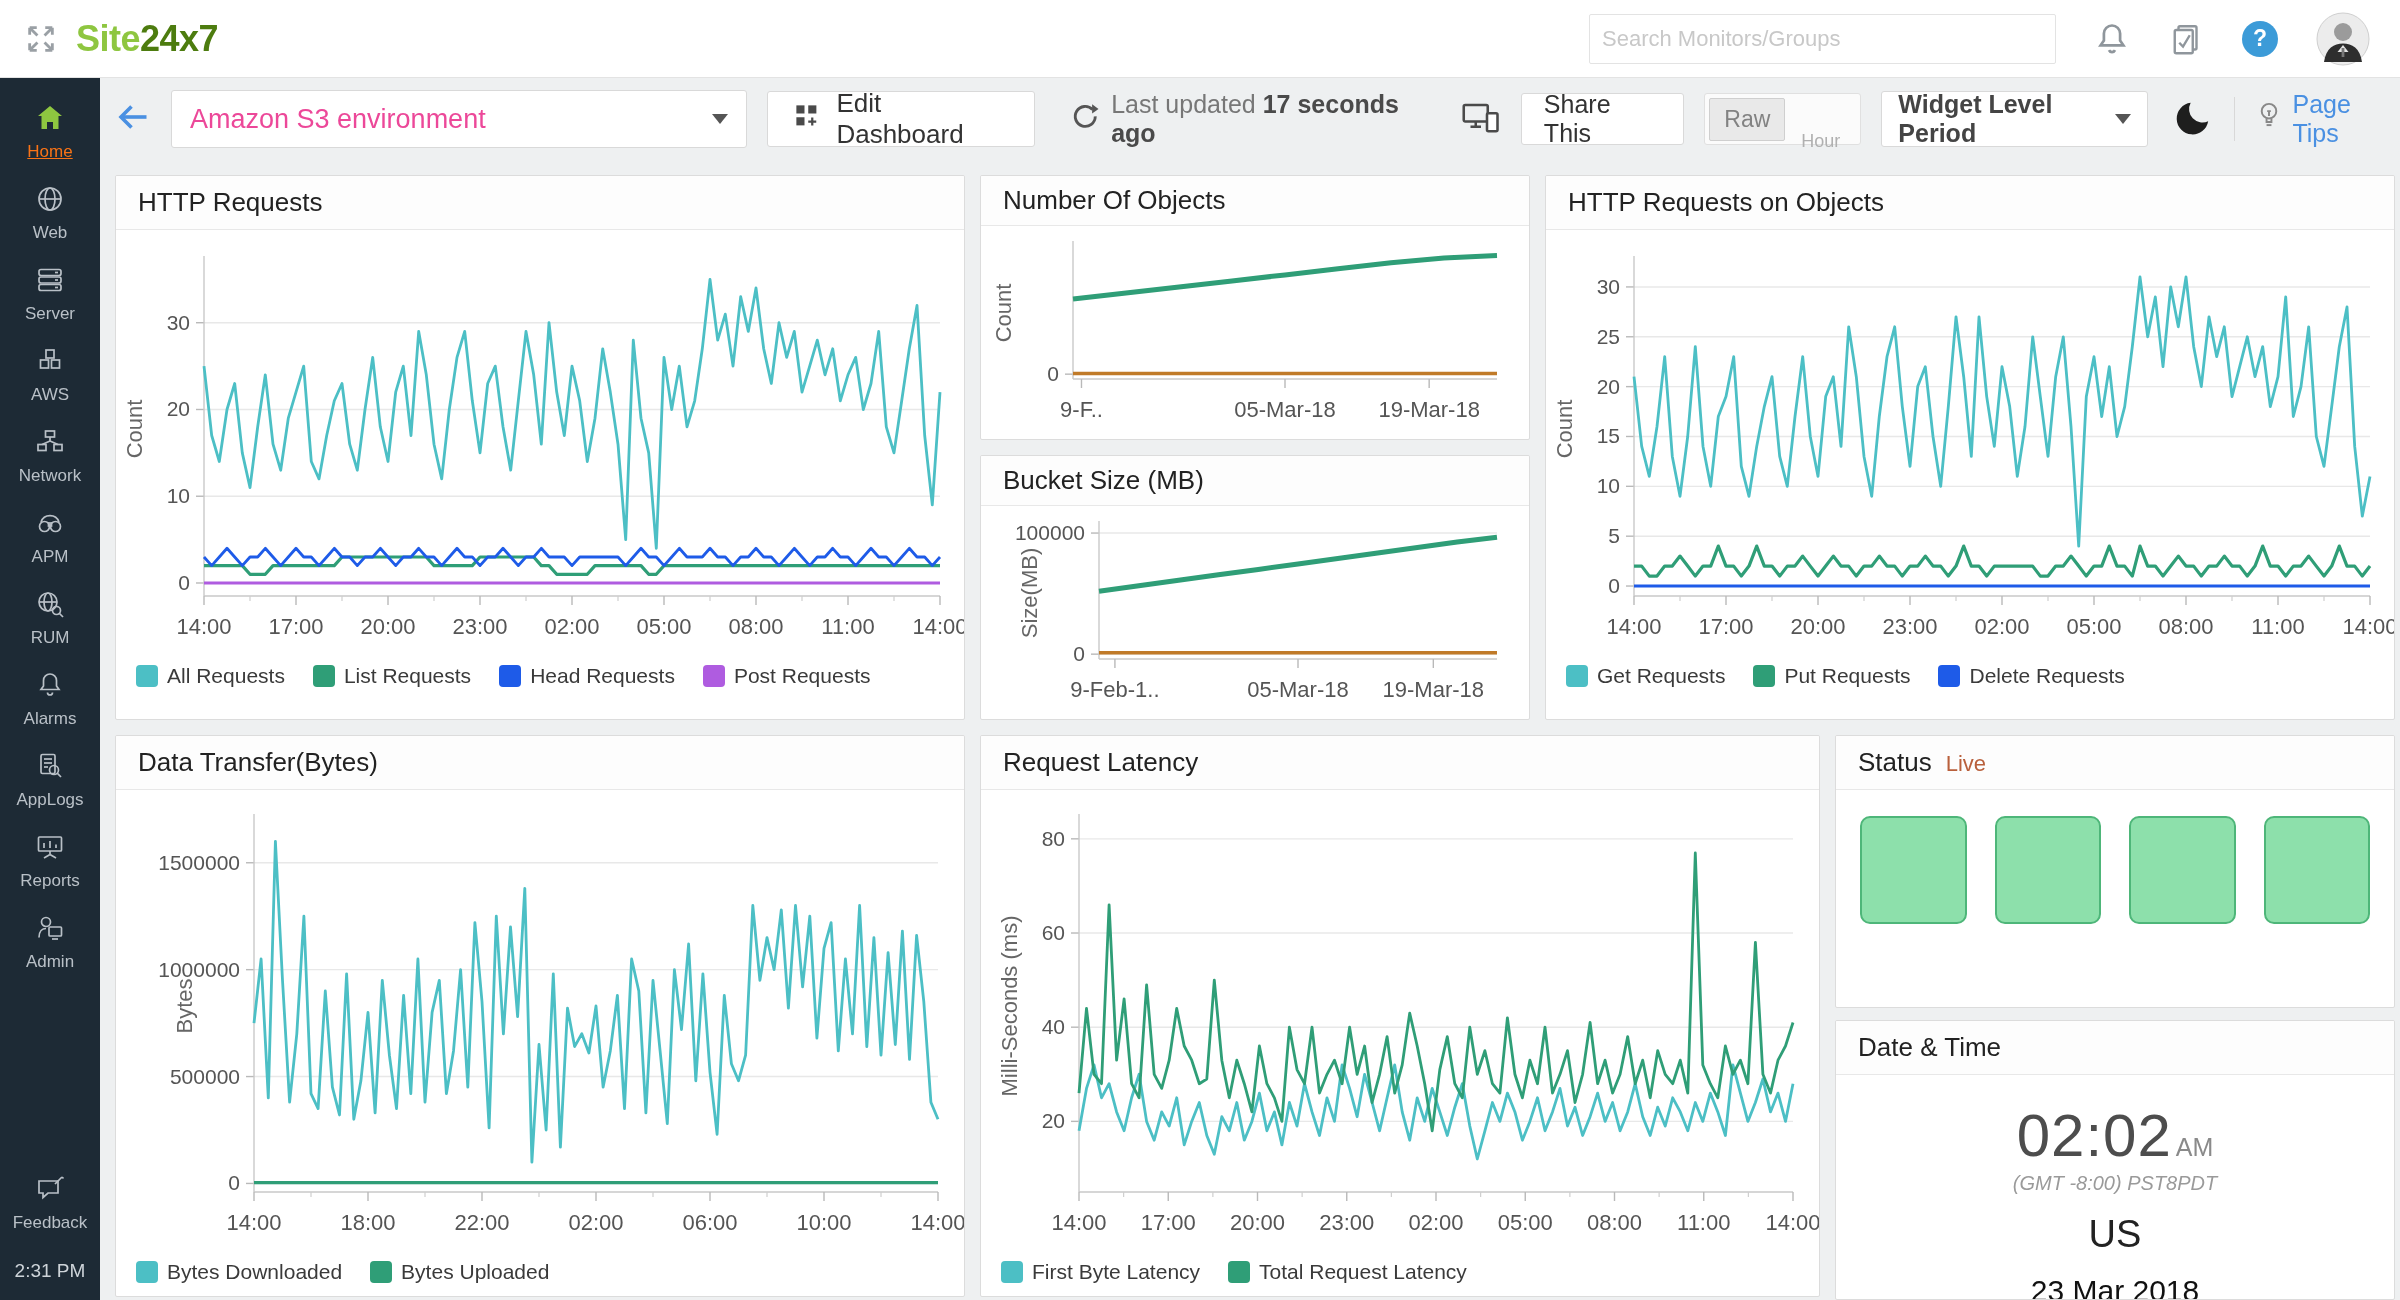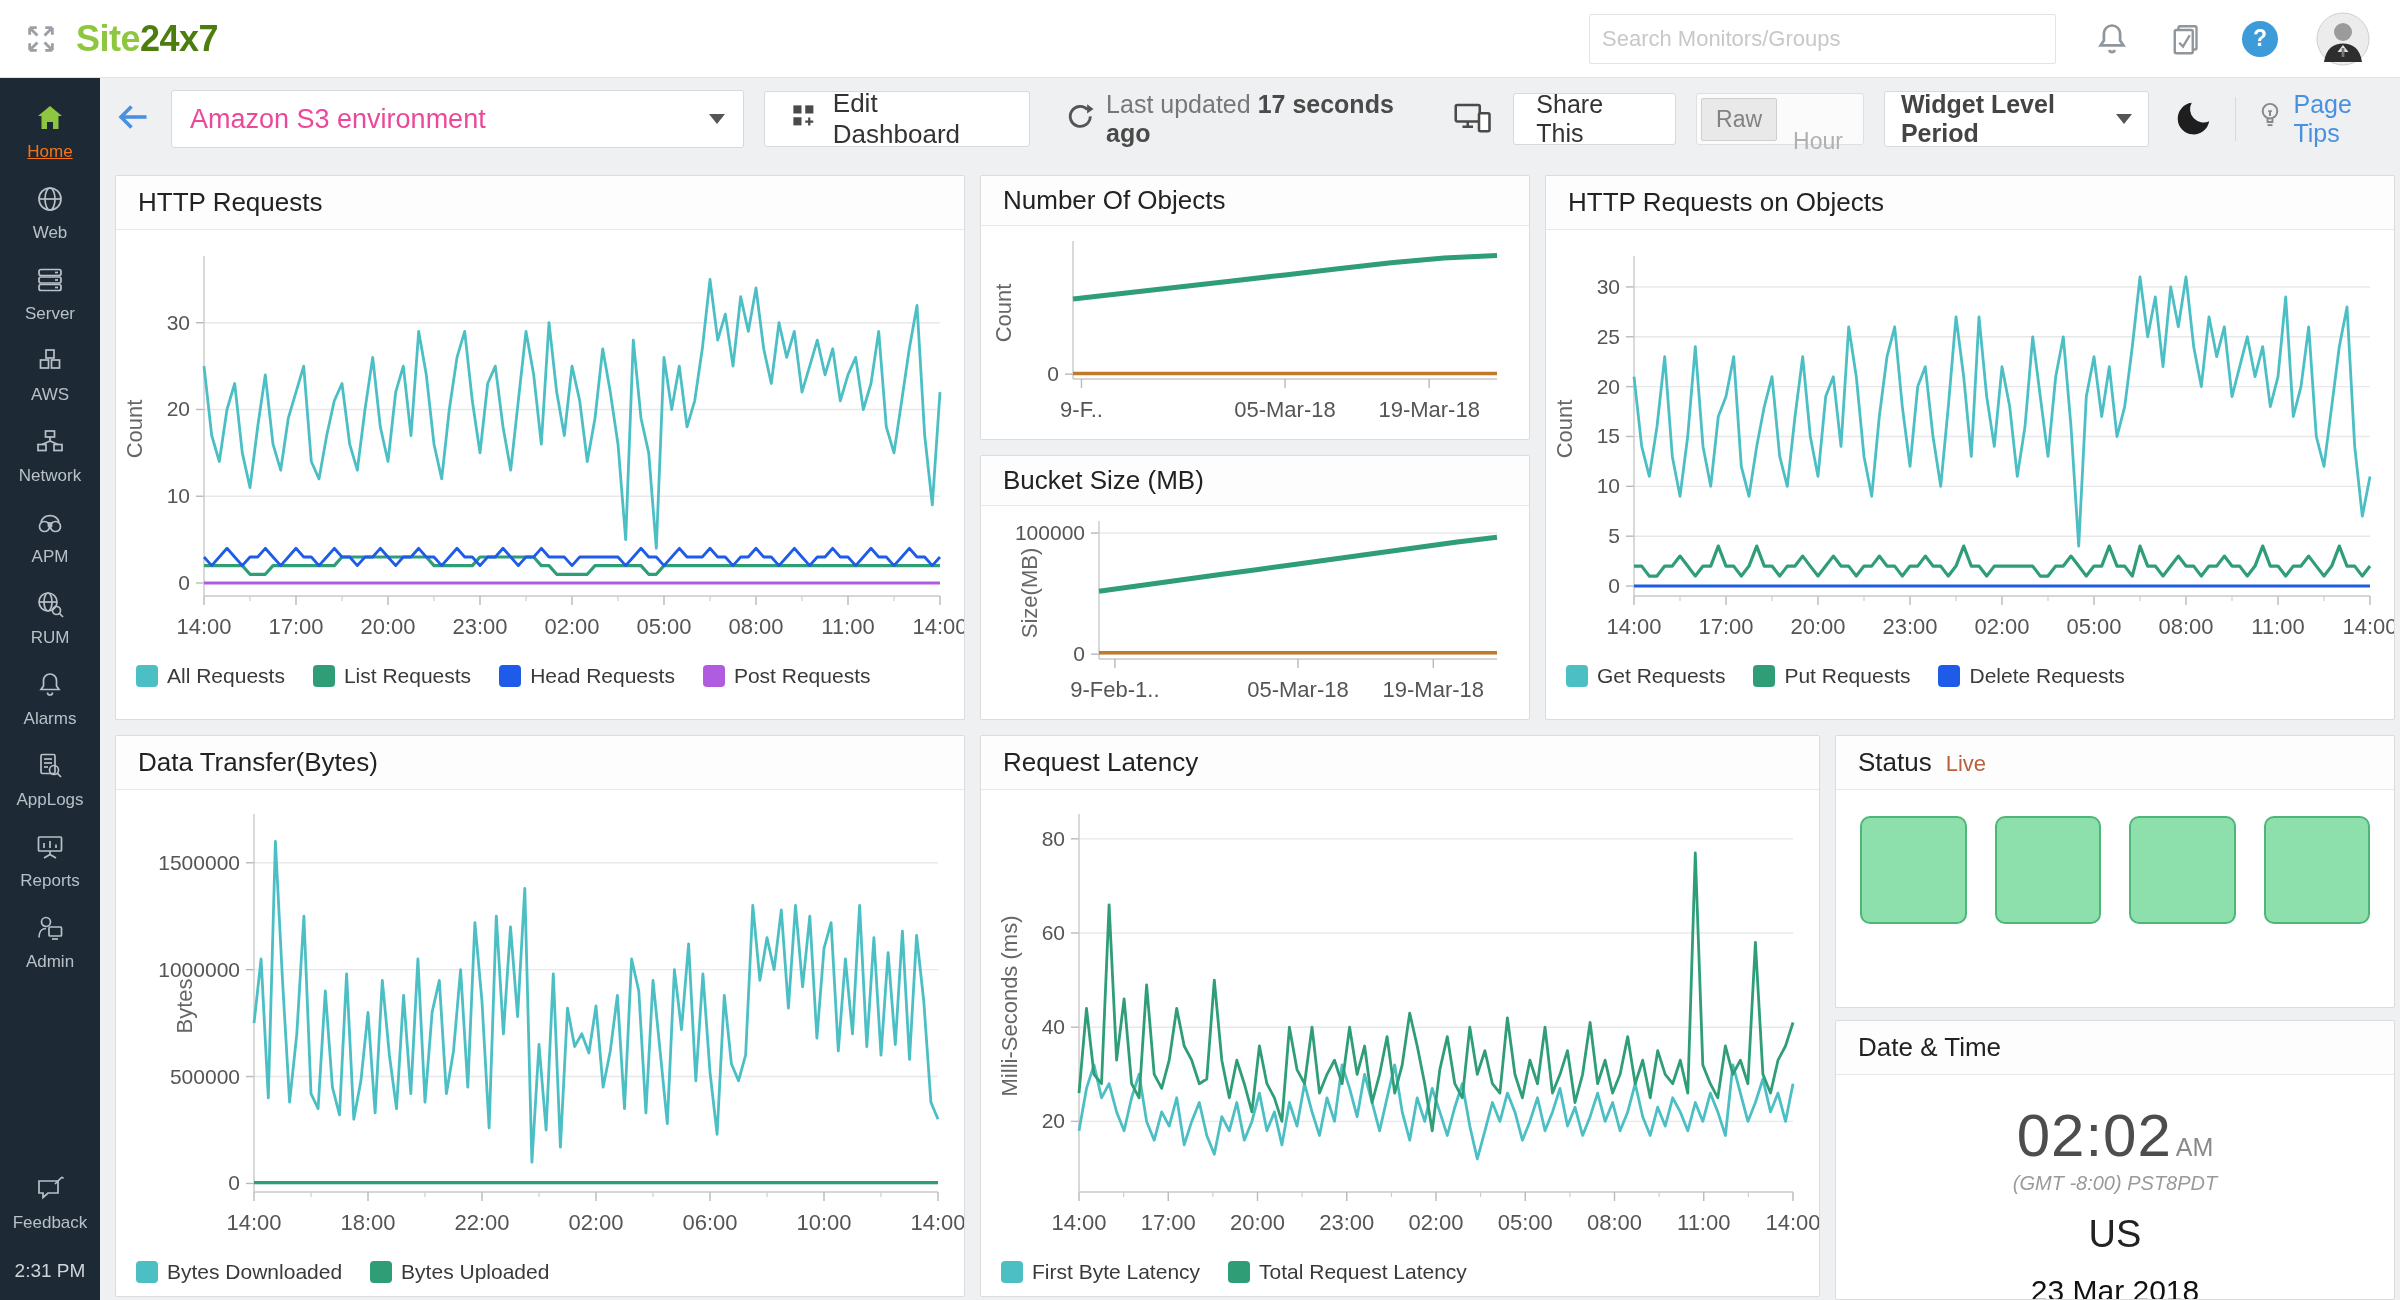--- a/index.html
+++ b/index.html
@@ -44,21 +44,21 @@
     border-top:10px solid #555; }
   #edit-btn { height:56px; padding:0 24px; gap:14px; font-size:26px; color:#333; }
   #refresh-group { display:flex; align-items:center; gap:12px; margin-left:14px; cursor:pointer; }
   #last-updated { font-size:25px; color:#777; }
   #last-updated b { color:#4a4a4a; }
   #share-btn { height:52px; padding:0 22px; font-size:25px; color:#333; }
   #rawhour { height:52px; background:#fbfbfb; border:1px solid #e0e0e0; border-radius:3px;
     display:flex; align-items:center; padding:4px; }
   #raw-seg { background:#e9e9e9; border:1px solid #cfcfcf; border-radius:2px; color:#828282;
     font-size:23px; padding:7px 14px; cursor:pointer; }
-  #hour-seg { color:#b0b0b0; font-size:23px; padding:7px 16px; cursor:pointer;margin-top:44px; }
+  #hour-seg { color:#b0b0b0; font-size:18px; padding:7px 16px; cursor:pointer;margin-top:44px; }
   #widget-select { width:272px; height:56px; padding:0 16px; justify-content:space-between;font-weight:bold; }
   #widget-select .sel-text { font-size:25px; color:#444; }
   #moon-btn { cursor:pointer; margin-left:6px; }
   .vdiv { width:1px; height:44px; background:#d8d8d8; }
   #page-tips { display:flex; align-items:center; gap:8px; cursor:pointer; }
   #page-tips span { font-size:25px; color:#4a90e2; }
 
   
   .panel { position:absolute; background:#fff; border:1px solid #dcdcdc; border-radius:2px; overflow:hidden; }
   .panel-h { height:54px; line-height:53px; padding:0 22px; font-size:26px; color:#222;

